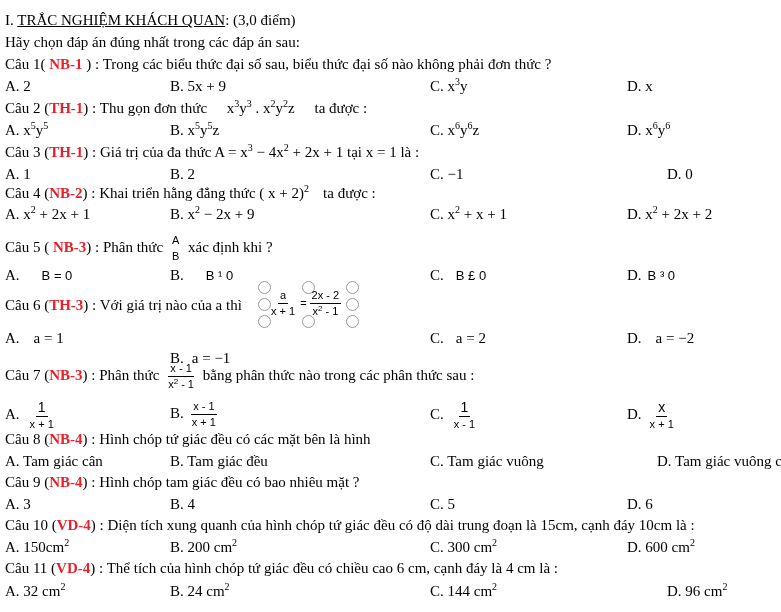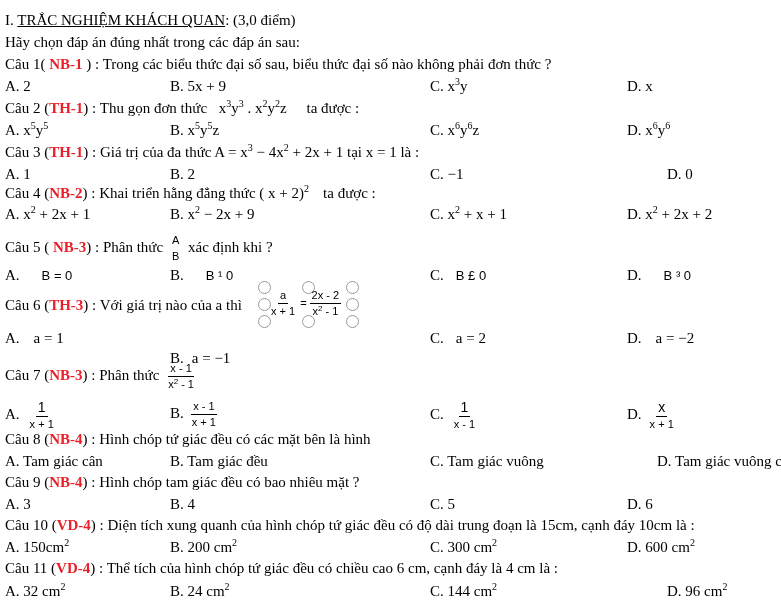--- a/index.html
+++ b/index.html
@@ -35,21 +35,21 @@
 <div class="line" style="top:55px;">
   <span class="b">Câu 1(</span><span class="red"> NB-1 </span><span class="b">) :</span><span> Trong các biểu thức đại số sau, biểu thức đại số nào không phải đơn thức ?</span>
 </div>
 <div class="opt" style="left:5px;top:77px;">A. 2</div>
 <div class="opt" style="left:170px;top:77px;">B. 5x + 9</div>
 <div class="opt" style="left:430px;top:77px;"><span>C. x</span><sup>3</sup><span>y</span></div>
 <div class="opt" style="left:627px;top:77px;">D. x</div>
 
 <div class="line" style="top:99px;">
   <span class="b">Câu 2 (</span><span class="red">TH-1</span><span class="b">)</span><span> : Thu gọn đơn thức </span>
-  <span class="b" style="margin-left:8px;text-align:right;"><span>x</span><sup>3</sup><span>y</span><sup>3</sup><span> . x</span><sup>2</sup><span>y</span><sup>2</sup><span>z</span></span>
+  <span class="b" style="margin-left:16px;text-align:right;"><span>x</span><sup>3</sup><span>y</span><sup>3</sup><span> . x</span><sup>2</sup><span>y</span><sup>2</sup><span>z</span></span>
   <span style="margin-left:16px;">ta được :</span>
 </div>
 <div class="opt" style="left:5px;top:121px;"><span>A. x</span><sup>5</sup><span>y</span><sup>5</sup></div>
 <div class="opt" style="left:170px;top:121px;"><span>B. x</span><sup>5</sup><span>y</span><sup>5</sup><span>z</span></div>
 <div class="opt" style="left:430px;top:121px;"><span>C.  x</span><sup>6</sup><span>y</span><sup>6</sup><span>z</span></div>
 <div class="opt" style="left:627px;top:121px;"><span>D. x</span><sup>6</sup><span>y</span><sup>6</sup></div>
 
 <div class="line" style="top:143px;">
   <span class="b">Câu 3 (</span><span class="red">TH-1</span><span class="b">)</span><span> : Giá trị của đa thức  A = x</span><sup>3</sup><span> − 4x</span><sup>2</sup><span> + 2x + 1 tại x = 1 là :</span>
 </div>
@@ -68,21 +68,21 @@
 
 <div class="line" style="top:234px;">
   <span class="b">Câu 5 (</span><span class="red"> NB-3</span><span class="b">)</span><span> : Phân thức </span><span class="frac">
       <span class="num" style="border-bottom-color:#fff;">A</span>
       <span class="den">B</span>
     </span><span> xác định khi ?</span>
 </div>
 <div class="opt" style="left:5px;top:266px;"><span>A.</span><span class="sans" style="margin-left:22px;">B = 0</span></div>
 <div class="opt" style="left:170px;top:266px;"><span>B.</span><span class="sans" style="margin-left:22px;">B ¹  0</span></div>
 <div class="opt" style="left:430px;top:266px;"><span>C.</span><span class="sans" style="margin-left:12px;">B £  0</span></div>
-<div class="opt" style="left:627px;top:266px;"><span>D.</span><span class="sans" style="margin-left:22px;">B ³  0</span></div>
+<div class="opt" style="left:627px;top:266px;"><span>D.</span><span class="sans" style="margin-left:6px;">B ³  0</span></div>
 
 <div class="line" style="top:296px;">
   <span class="b">Câu 6 (</span><span class="red">TH-3</span><span class="b">)</span><span> : Với giá trị nào của a thì</span>
 </div>
 <div class="eqbox">
   <div class="handle" style="left:0;top:0;"></div>
   <div class="handle" style="left:44px;top:0;"></div>
   <div class="handle" style="left:88px;top:0;"></div>
   <div class="handle" style="left:0;top:17px;"></div>
   <div class="handle" style="left:88px;top:17px;"></div>
@@ -101,21 +101,21 @@
 </div>
 <div class="opt" style="left:5px;top:329px;"><span>A.</span><span style="margin-left:14px;">a = 1</span></div>
 <div class="opt" style="left:170px;top:349px;"><span>B.</span><span style="margin-left:8px;">a = −1</span></div>
 <div class="opt" style="left:430px;top:329px;"><span>C.</span><span style="margin-left:12px;">a = 2</span></div>
 <div class="opt" style="left:627px;top:329px;"><span>D.</span><span style="margin-left:14px;">a = −2</span></div>
 
 <div class="line" style="top:362px;">
   <span class="b">Câu 7 (</span><span class="red">NB-3</span><span class="b">)</span><span> : Phân thức </span><span class="frac">
       <span class="num">x - 1</span>
       <span class="den"><span>x</span><sup style="font-size:8px;vertical-align:4px;">2</sup><span> - 1</span></span>
-    </span>
+    </span><span> bằng phân thức nào trong các phân thức sau :</span>
 </div>
 <div class="opt" style="left:5px;top:400px;"><span>A.</span><span class="frac big" style="margin-left:8px;">
       <span class="num">1</span>
       <span class="den">x + 1</span>
     </span></div>
 <div class="opt" style="left:170px;top:400px;"><span>B.</span><span class="frac" style="margin-left:6px;">
       <span class="num">x - 1</span>
       <span class="den">x + 1</span>
     </span></div>
 <div class="opt" style="left:430px;top:400px;"><span>C.</span><span class="frac big" style="margin-left:8px;">

